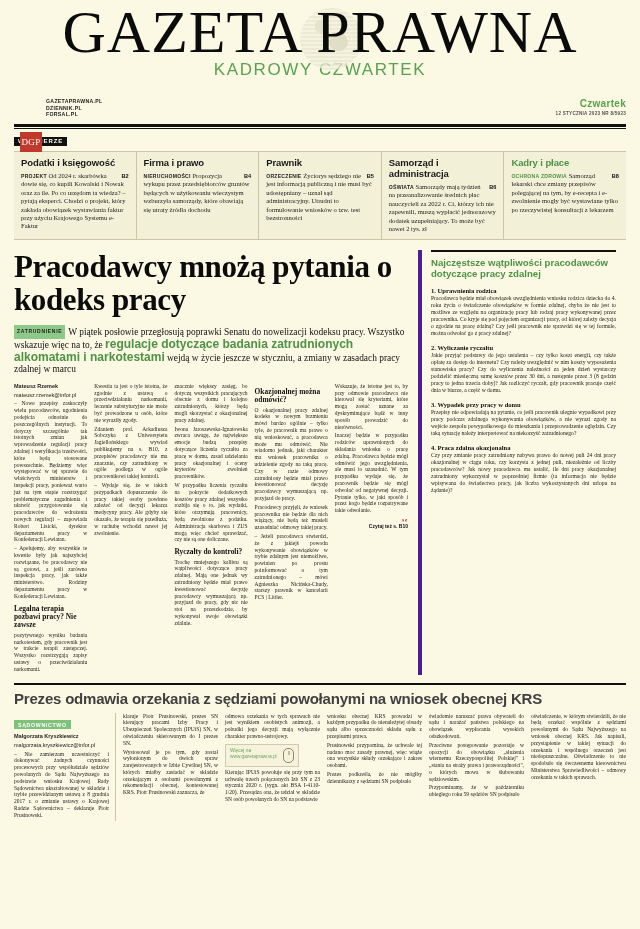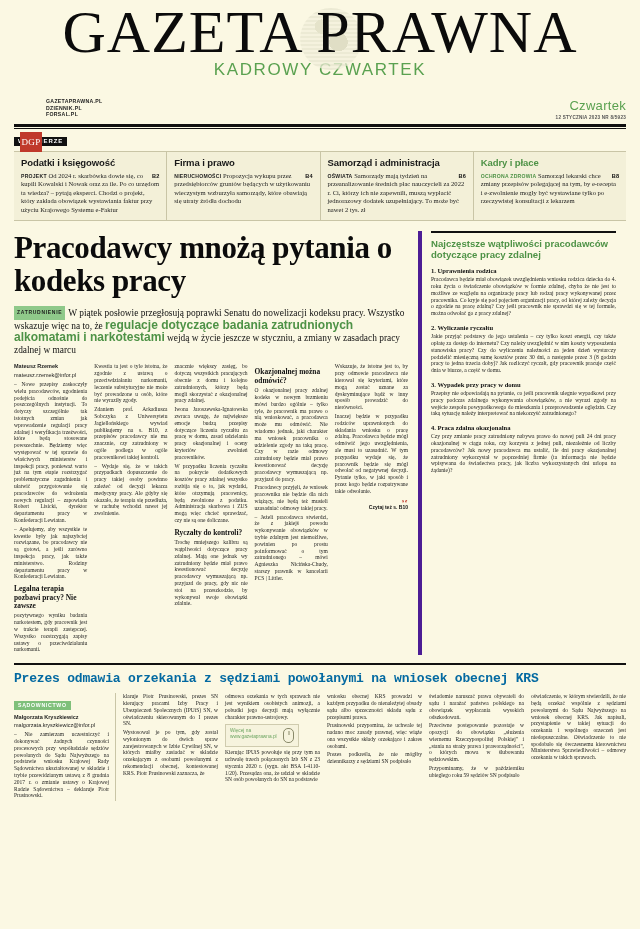--- a/index.html
+++ b/index.html
@@ -52,21 +52,21 @@
   }
   .dgp-sites{
     position:absolute;left:46px;top:0px;
     font-family:"Liberation Sans",sans-serif;font-size:5.2px;font-weight:bold;
     line-height:6.6px;letter-spacing:.3px;color:#222;
   }
   .date-block{
     position:absolute;right:14px;top:0px;text-align:right;
   }
   .date-day{
-    font-family:"Liberation Sans",sans-serif;font-weight:normal;font-size:13px;
+    font-family:"Liberation Sans",sans-serif;font-weight:bold;font-size:10px;
     color:#5aa150;letter-spacing:.3px;
   }
   .date-full{
     font-family:"Liberation Sans",sans-serif;font-size:4.6px;font-weight:bold;
     color:#555;letter-spacing:.25px;margin-top:2px;
   }
   .rule-thick{height:2.5px;background:#111;margin:0 14px;}
   .rule-thin{height:1px;background:#111;margin:1.5px 14px 0;}
 
   
@@ -154,22 +154,22 @@
     margin:0 0 1.5px;font-family:"Liberation Serif",serif;font-weight:bold;
     font-size:6.6px;color:#111;
   }
   .side-item p{
     margin:0 0 7px;font-size:5.6px;line-height:6.9px;text-align:justify;color:#1c1c1c;
   }
 
   
   .bottom{margin:8px 14px 0;border-top:2.5px solid #111;padding-top:5px;}
   .bottom-head{
-    font-family:Liberation Mono, monospace;font-weight:bold;font-size:13px;
-    line-height:17px;margin:0 0 6px;color:#0369a1;letter-spacing:-.2px;
+    font-family:Liberation Sans, sans-serif;font-weight:bold;font-size:15px;
+    line-height:17px;margin:0 0 6px;color:#404040;letter-spacing:-.2px;
   }
   .tag-green-solid{
     display:inline-block;background:#7fc07a;color:#fff;
     font-family:"Liberation Sans",sans-serif;font-size:5.2px;font-weight:bold;
     letter-spacing:.7px;padding:1.5px 4px;margin-bottom:4px;
   }
   .bcols{display:flex;gap:7px;}
   .bcol{flex:1;}
   .bcol p{margin:0 0 2px;font-size:5.5px;line-height:6.8px;text-align:justify;color:#1c1c1c;}
   .bcol.first{border-right:1px solid #c9c5a6;padding-right:6px;}
@@ -226,20 +226,26 @@
         <span>Od 2024 r. skarbówka dowie się, co kupili Kowalski i Nowak oraz za ile. Po co urzędom ta wiedza? – pytają eksperci. Chodzi o projekt, który zakłada obowiązek wystawiania faktur przy użyciu Krajowego Systemu e-Faktur</span></p>
     </div>
 
     <div class="box">
       <h3>Firma i prawo</h3>
       <p><span class="lbl">NIERUCHOMOŚCI</span>
         <span class="pg">B4</span>
         <span>Propozycja wykupu przez przedsiębiorców gruntów będących w użytkowaniu wieczystym wzburzyła samorządy, które obawiają się utraty źródła dochodu</span></p>
     </div>
 
+    <div class="box">
+      <h3>Prawnik</h3>
+      <p><span class="lbl">ORZECZENIE</span>
+        <span class="pg">B5</span>
+        <span>Życiorys sędziego nie jest informacją publiczną i nie musi być udostępniany – uznał sąd administracyjny. Utrudni to formułowanie wniosków o tzw. test bezstronności</span></p>
+    </div>
 
     <div class="box">
       <h3>Samorząd i administracja</h3>
       <p><span class="lbl">OŚWIATA</span>
         <span class="pg">B6</span>
         <span>Samorządy mają tydzień na przeanalizowanie średnich płac nauczycieli za 2022 r. Ci, którzy ich nie zapewnili, muszą wypłacić jednorazowy dodatek uzupełniający. To może być nawet 2 tys. zł</span></p>
     </div>
 
     <div class="box green">
       <h3>Kadry i płace</h3>

